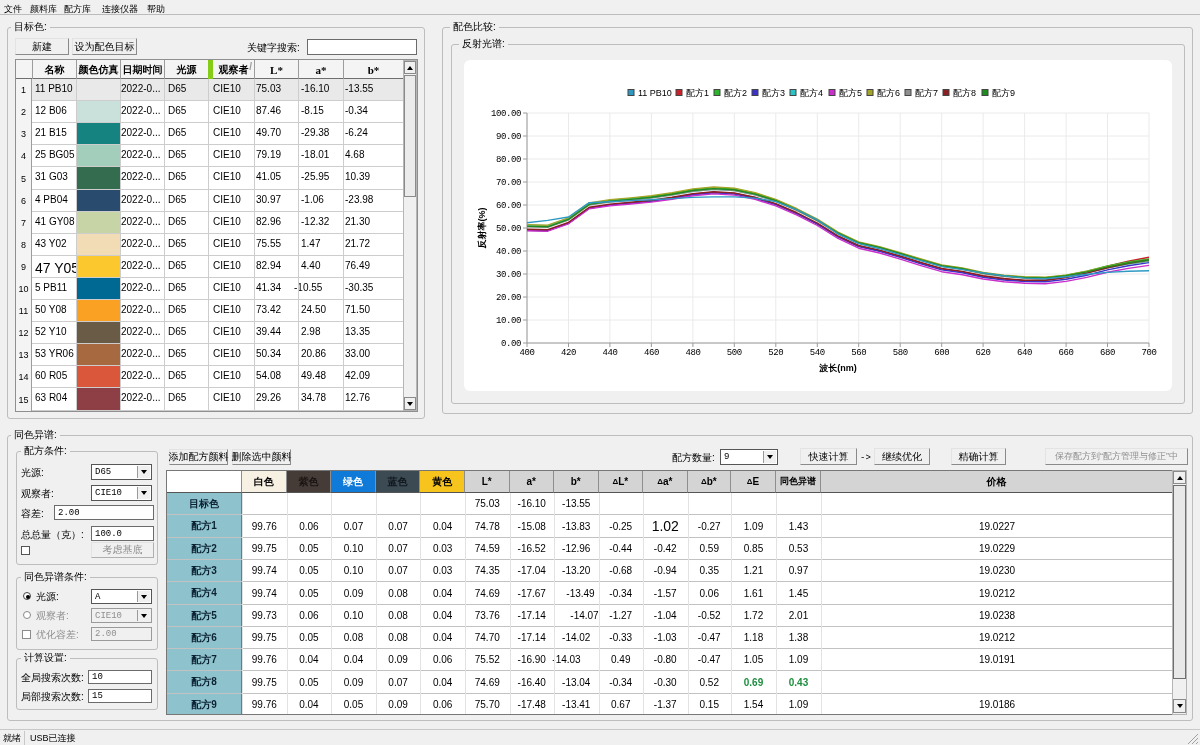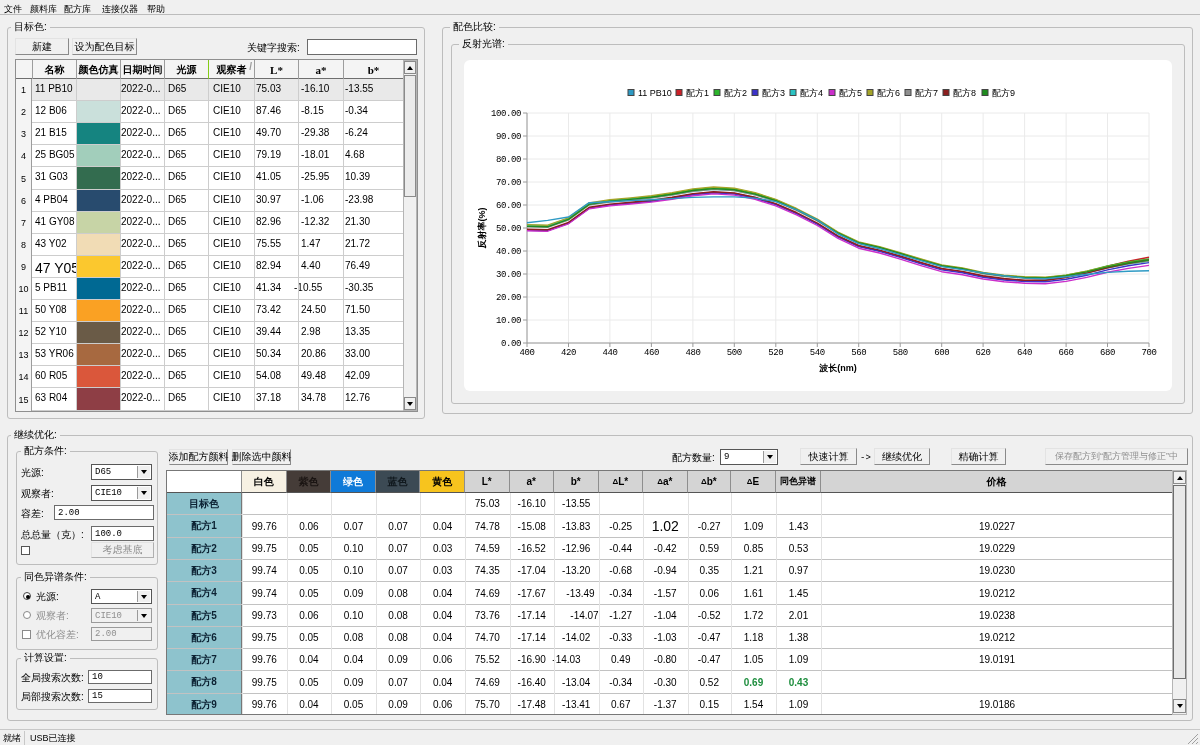--- a/index.html
+++ b/index.html
@@ -26,21 +26,21 @@
 <div class="btn" style="left:15px;top:38px;width:54px;height:17px">新建</div>
 <div class="btn" style="left:72px;top:38px;width:65px;height:17px">设为配色目标</div>
 <div class="lab" style="left:247px;top:42px;font-size:10px">关键字搜索:</div>
 <div class="inp" style="left:307px;top:39px;width:110px;height:16px"></div>
 <div class="abs" style="left:15px;top:59px;width:403px;height:353px;border:1px solid #8f8f8f;background:#fff;overflow:hidden">
 <div class="abs" style="left:0;top:0;width:401px;height:19px;background:#f4f4f4;border-bottom:1px solid #6e6e6e"></div>
 <div class="abs" style="left:16px;top:0;width:44px;height:19px;font-size:10px;font-weight:bold;display:flex;align-items:center;justify-content:center;border-left:1px solid #9d9d9d">名称</div>
 <div class="abs" style="left:60px;top:0;width:44px;height:19px;font-size:10px;font-weight:bold;display:flex;align-items:center;justify-content:center;border-left:1px solid #9d9d9d">颜色仿真</div>
 <div class="abs" style="left:104px;top:0;width:44px;height:19px;font-size:10px;font-weight:bold;display:flex;align-items:center;justify-content:center;border-left:1px solid #9d9d9d">日期时间</div>
 <div class="abs" style="left:148px;top:0;width:44px;height:19px;font-size:10px;font-weight:bold;display:flex;align-items:center;justify-content:center;border-left:1px solid #9d9d9d">光源</div>
-<div class="abs" style="left:192px;top:0;width:46px;height:19px;font-size:10px;font-weight:bold;display:flex;align-items:center;justify-content:center;border-left:1px solid #84cc16">观察者<span style="position:absolute;right:2px;top:1px;color:#9a9a9a">/</span></div>
+<div class="abs" style="left:192px;top:0;width:46px;height:19px;font-size:10px;font-weight:bold;display:flex;align-items:center;justify-content:center;border-left:5px solid #84cc16">观察者<span style="position:absolute;right:2px;top:1px;color:#9a9a9a">/</span></div>
 <div class="abs" style="left:238px;top:0;width:44px;height:19px;font-family:'Liberation Serif',serif;font-size:11px;font-weight:bold;display:flex;align-items:center;justify-content:center;border-left:1px solid #9d9d9d">L*</div>
 <div class="abs" style="left:282px;top:0;width:45px;height:19px;font-family:'Liberation Serif',serif;font-size:11px;font-weight:bold;display:flex;align-items:center;justify-content:center;border-left:1px solid #9d9d9d">a*</div>
 <div class="abs" style="left:327px;top:0;width:60px;height:19px;font-family:'Liberation Serif',serif;font-size:11px;font-weight:bold;display:flex;align-items:center;justify-content:center;border-left:1px solid #9d9d9d">b*</div>
 <div class="abs" style="left:0;top:19px;width:401px;height:22px;background:#e9e9e9;border-bottom:1px solid #cdcdcd">
 <div class="abs" style="left:0;top:0;width:16px;height:22px;background:#f4f4f4;border-right:1px solid #9d9d9d;font-size:9px;display:flex;align-items:center;justify-content:center">1</div>
 <div class="abs" style="left:19px;top:4px;font-size:10px">11 PB10</div>
 <div class="abs" style="left:60px;top:0;width:44px;height:21px;background:#e9e9e9"></div>
 <div class="abs" style="left:105px;top:4px;font-size:10px">2022-0...</div>
 <div class="abs" style="left:152px;top:4px;font-size:10px">D65</div>
 <div class="abs" style="left:197px;top:4px;font-size:10px">CIE10</div>
@@ -289,21 +289,21 @@
 <div class="abs" style="left:282px;top:0;width:1px;height:22px;background:#cdcdcd"></div>
 <div class="abs" style="left:327px;top:0;width:1px;height:22px;background:#cdcdcd"></div>
 </div>
 <div class="abs" style="left:0;top:328px;width:401px;height:23px;background:#fff;border-bottom:1px solid #cdcdcd">
 <div class="abs" style="left:0;top:0;width:16px;height:23px;background:#f4f4f4;border-right:1px solid #9d9d9d;font-size:9px;display:flex;align-items:center;justify-content:center">15</div>
 <div class="abs" style="left:19px;top:4px;font-size:10px">63 R04</div>
 <div class="abs" style="left:60px;top:0;width:44px;height:22px;background:#8e3e45"></div>
 <div class="abs" style="left:105px;top:4px;font-size:10px">2022-0...</div>
 <div class="abs" style="left:152px;top:4px;font-size:10px">D65</div>
 <div class="abs" style="left:197px;top:4px;font-size:10px">CIE10</div>
-<div class="abs" style="left:240px;top:4px;font-size:10px">37.18</div>
+<div class="abs" style="left:240px;top:4px;font-size:10px">29.26</div>
 <div class="abs" style="left:285px;top:4px;font-size:10px">34.78</div>
 <div class="abs" style="left:329px;top:4px;font-size:10px">12.76</div>
 <div class="abs" style="left:60px;top:0;width:1px;height:23px;background:#cdcdcd"></div>
 <div class="abs" style="left:104px;top:0;width:1px;height:23px;background:#cdcdcd"></div>
 <div class="abs" style="left:148px;top:0;width:1px;height:23px;background:#cdcdcd"></div>
 <div class="abs" style="left:192px;top:0;width:1px;height:23px;background:#cdcdcd"></div>
 <div class="abs" style="left:238px;top:0;width:1px;height:23px;background:#cdcdcd"></div>
 <div class="abs" style="left:282px;top:0;width:1px;height:23px;background:#cdcdcd"></div>
 <div class="abs" style="left:327px;top:0;width:1px;height:23px;background:#cdcdcd"></div>
 </div>
@@ -433,21 +433,21 @@
     <rect x="867" y="89.5" width="6" height="6" fill="#a4a428" stroke="#444" stroke-width="1"></rect>
     <text x="877" y="96" font-size="9" fill="#000">配方6</text>
     <rect x="905" y="89.5" width="6" height="6" fill="#8f8f8f" stroke="#444" stroke-width="1"></rect>
     <text x="915" y="96" font-size="9" fill="#000">配方7</text>
     <rect x="943" y="89.5" width="6" height="6" fill="#8c1f1f" stroke="#444" stroke-width="1"></rect>
     <text x="953" y="96" font-size="9" fill="#000">配方8</text>
     <rect x="982" y="89.5" width="6" height="6" fill="#1f8c1f" stroke="#444" stroke-width="1"></rect>
     <text x="992" y="96" font-size="9" fill="#000">配方9</text>
   </svg>
 <div class="gb" style="left:7px;top:435px;width:1186px;height:286px"></div>
-<div class="gblab" style="left:11px;top:429px">继续优化:</div>
+<div class="gblab" style="left:11px;top:429px">同色异谱:</div>
 <div class="gb" style="left:16px;top:451px;width:142px;height:114px"></div>
 <div class="gblab" style="left:21px;top:445px">配方条件:</div>
 <div class="lab" style="left:21px;top:467px">光源:</div>
 <div class="cmb" style="left:91px;top:464px;width:61px;height:16px">
     <span class="tx">D65</span>
     <span class="ar"></span>
   </div>
 <div class="lab" style="left:21px;top:488px">观察者:</div>
 <div class="cmb" style="left:91px;top:485px;width:61px;height:16px">
     <span class="tx">CIE10</span>

